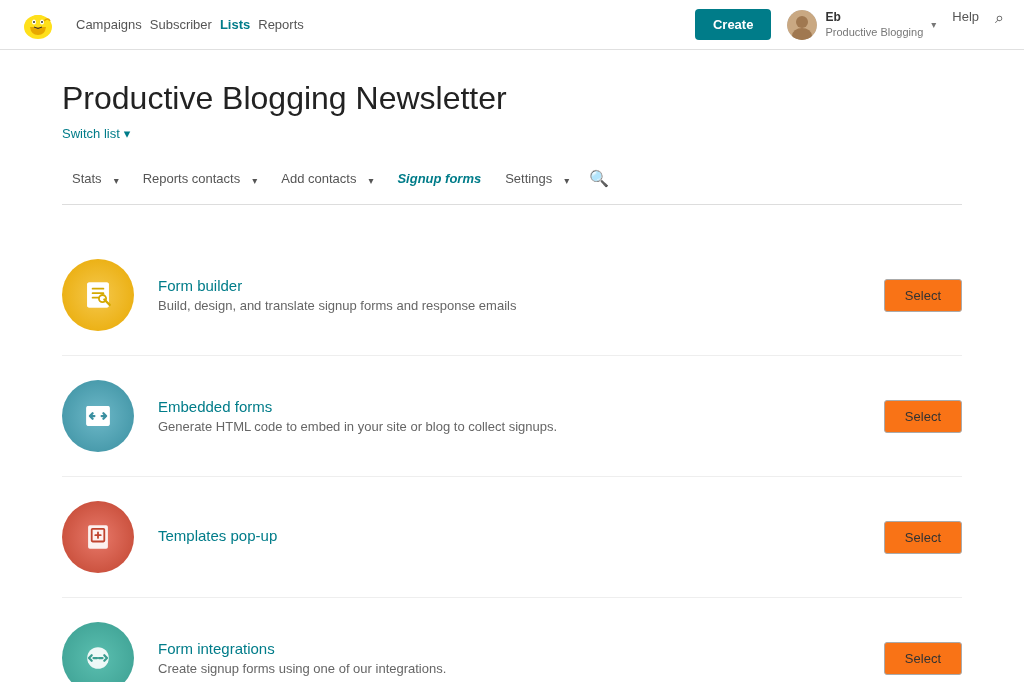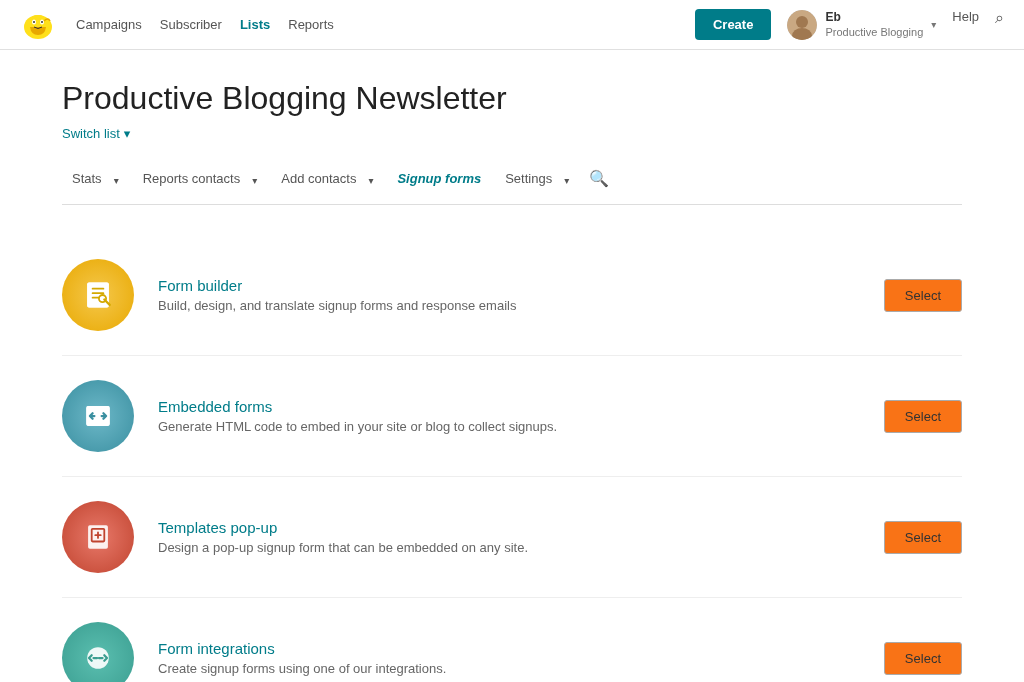--- a/index.html
+++ b/index.html
@@ -14,21 +14,21 @@
       border-bottom: 1px solid #e0e0e0;
       background: #fff;
     }
     .header-logo {
       width: 36px;
       height: 36px;
       margin-right: 20px;
     }
     .header-nav {
       display: flex;
-      gap: 18px;
+      gap: 8px;
       flex: 1;
     }
     .header-nav a {
       text-decoration: none;
       color: #555;
       font-size: 13px;
     }
     .header-nav a.active {
       color: #007c89;
       font-weight: 600;
@@ -297,21 +297,20 @@
       <div class="card-icon red">
         <svg viewBox="0 0 40 40" fill="none">
           <rect x="9" y="7" width="22" height="26" rx="2" fill="white" opacity="0.9"></rect>
           <rect x="13" y="11" width="14" height="14" rx="1" fill="none" stroke="#c0432e" stroke-width="2"></rect>
           <path d="M17 18 L23 18" stroke="#c0432e" stroke-width="2" stroke-linecap="round"></path>
           <path d="M20 15 L20 21" stroke="#c0432e" stroke-width="2" stroke-linecap="round"></path>
         </svg>
       </div>
       <div class="card-content">
         <div class="card-title">Templates pop-up</div>
-        <div class="card-desc">Design a pop-up signup form that can be embedded on any site.</div>
       </div>
       <button class="card-select-btn">Select</button>
     </div>
 
     <div class="card">
       <div class="card-icon teal">
         <svg viewBox="0 0 40 40" fill="none">
           <circle cx="20" cy="20" r="12" fill="white" opacity="0.9"></circle>
           <path d="M15 20 L19 20" stroke="#3a9d90" stroke-width="2.5" stroke-linecap="round"></path>
           <path d="M21 20 L25 20" stroke="#3a9d90" stroke-width="2.5" stroke-linecap="round"></path>

